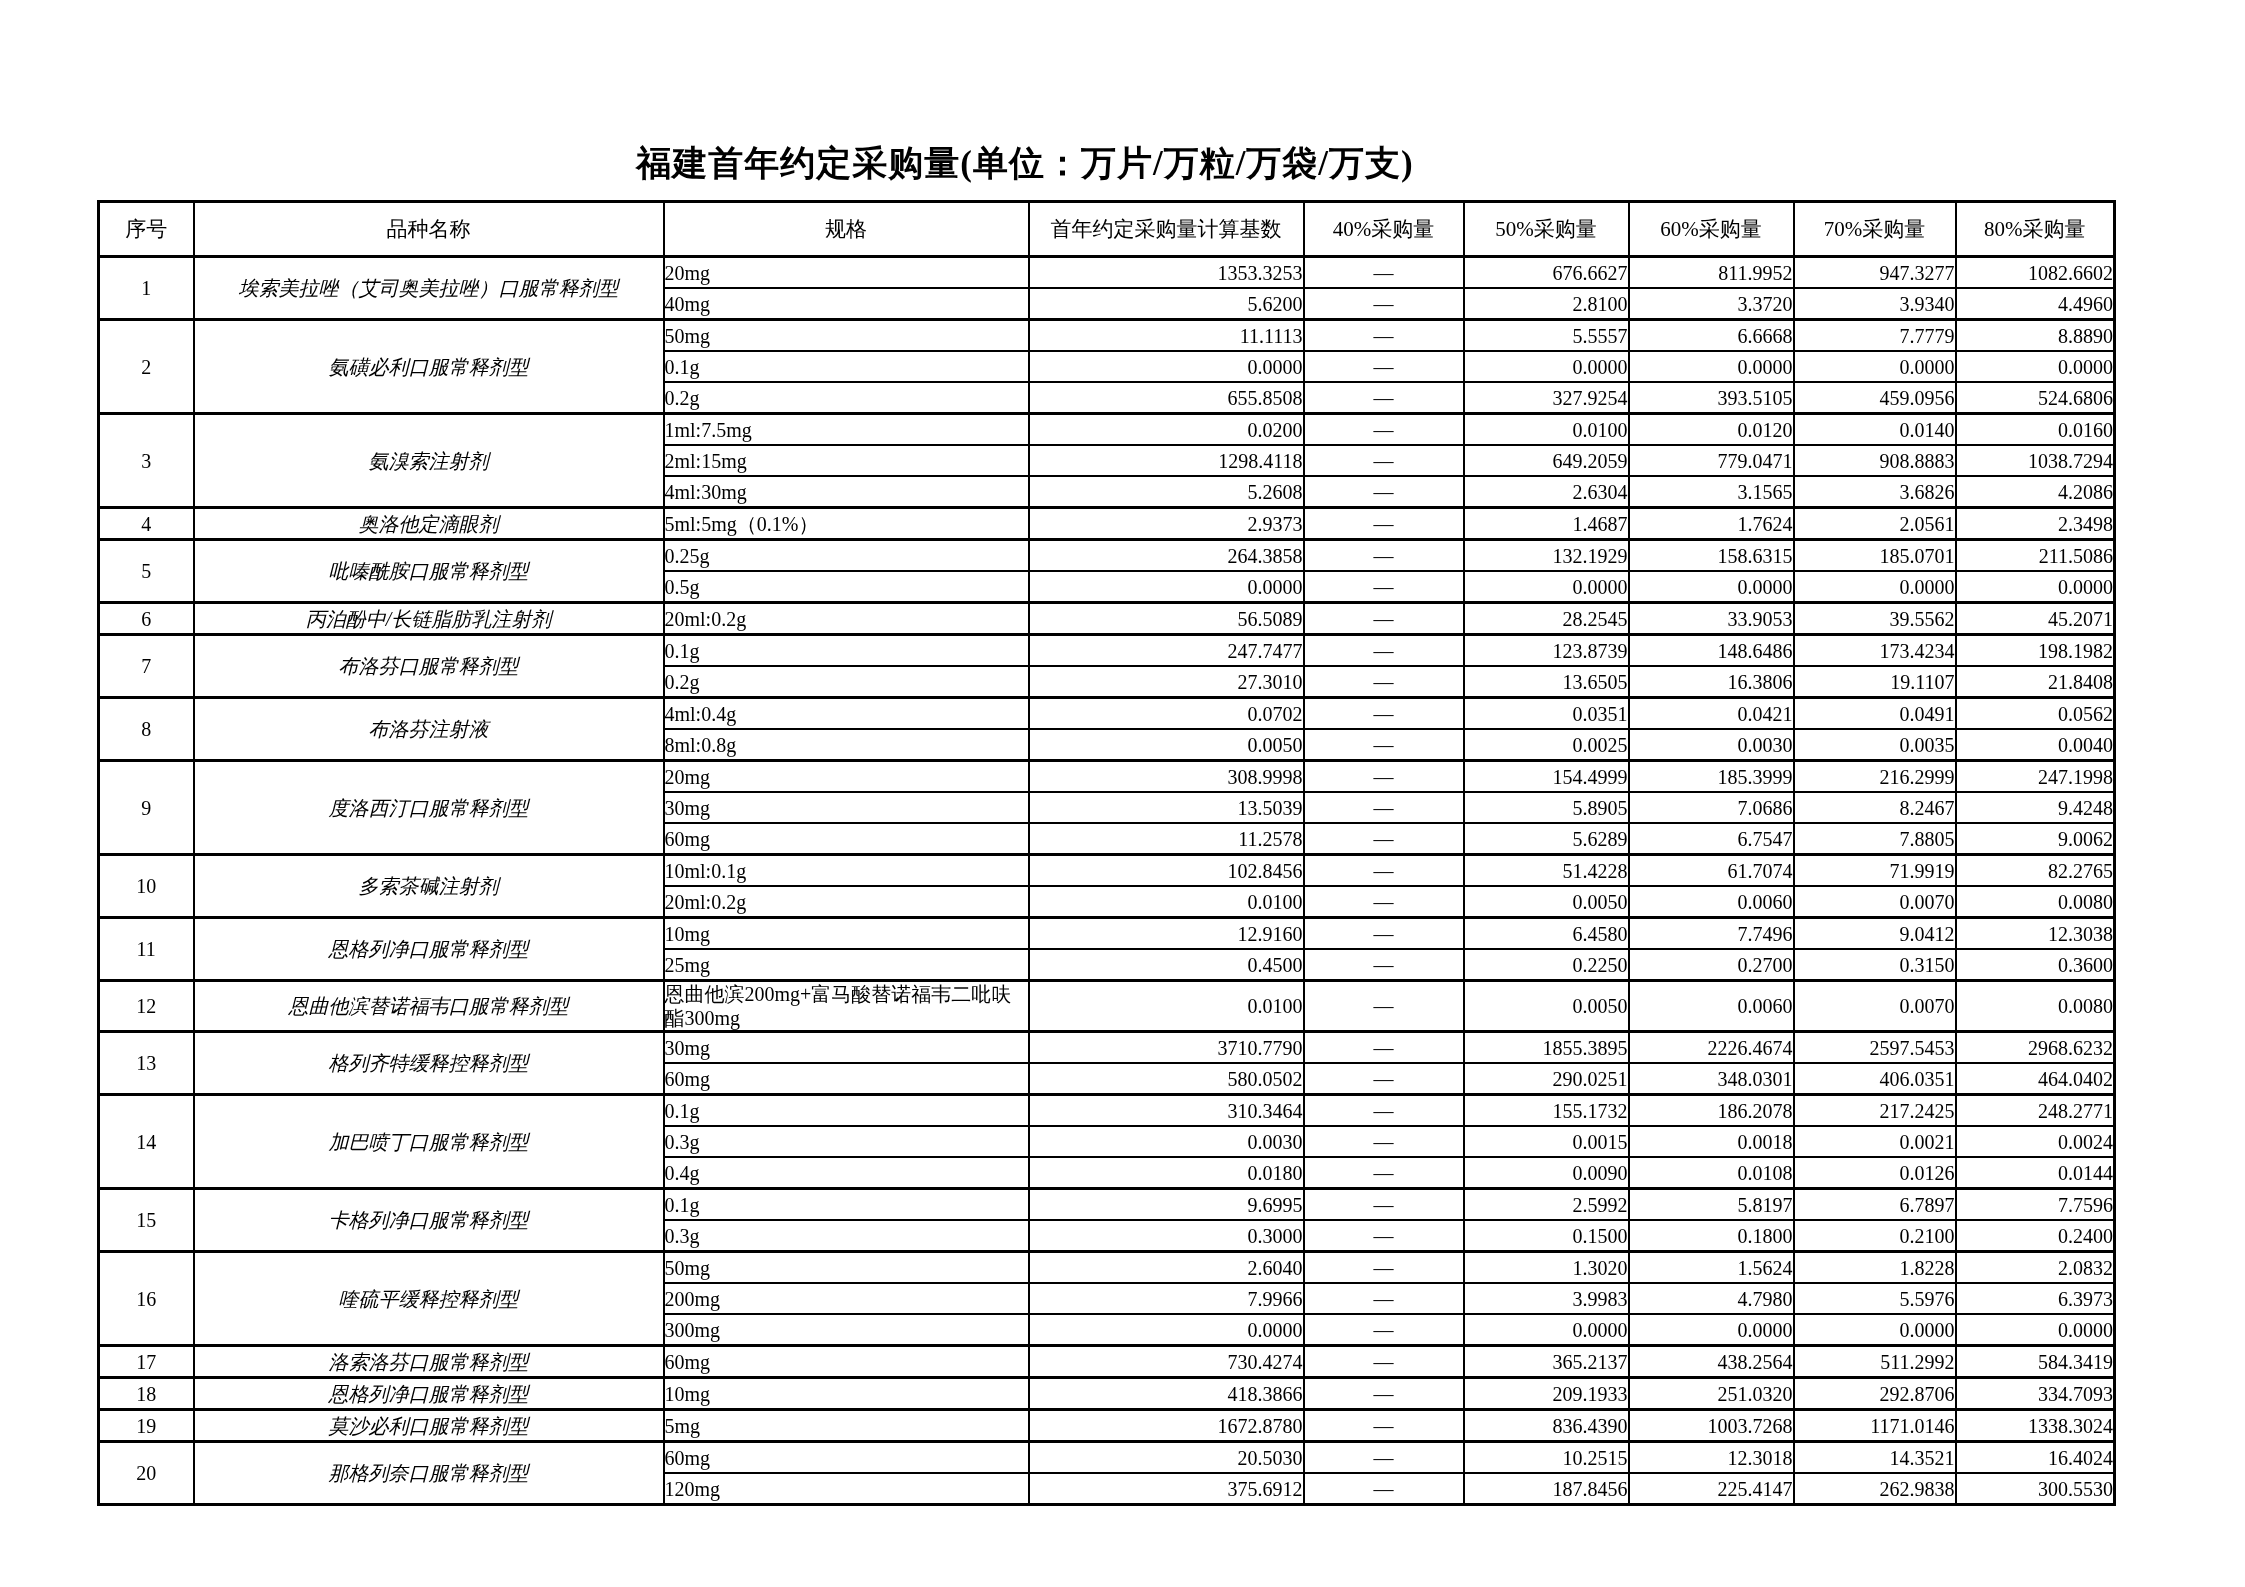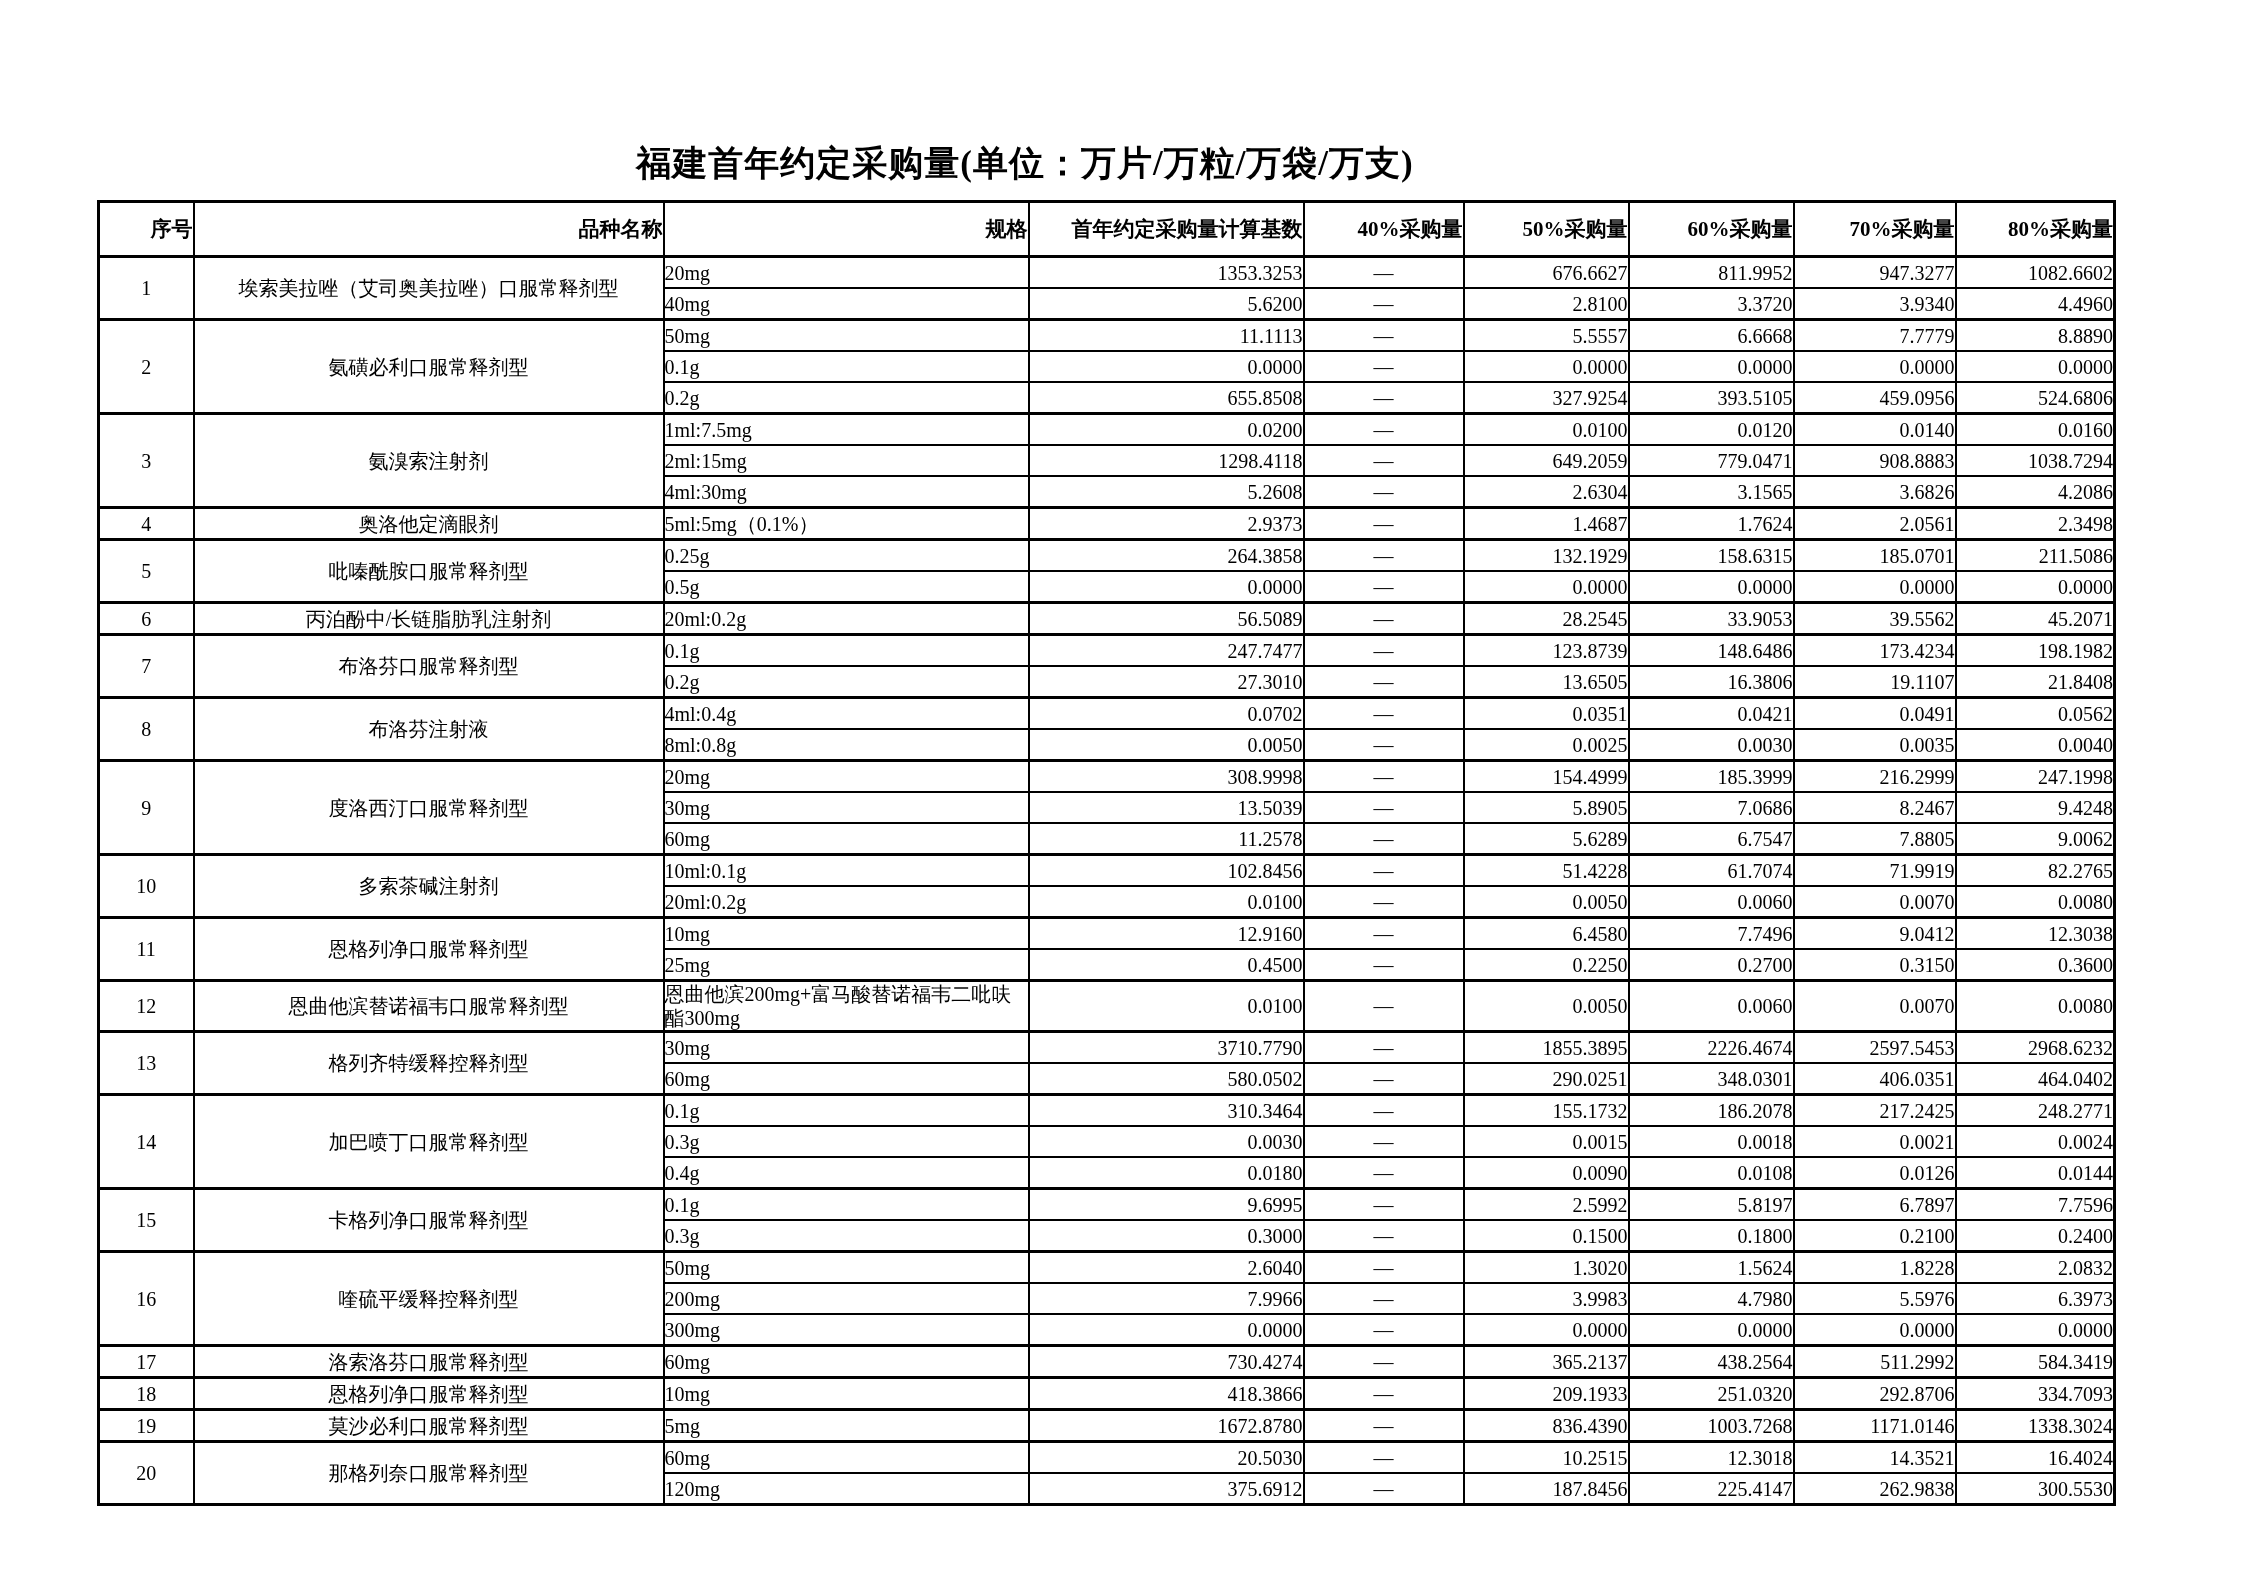--- a/index.html
+++ b/index.html
@@ -32,34 +32,34 @@
     border: 3px solid #000;
   }
   table.proc th, table.proc td {
     border: 2px solid #000;
     padding: 0;
     overflow: hidden;
   }
   table.proc th {
     height: 52px;
     font-size: 21px;
-    font-weight: bold;
-    text-align: right;
+    font-weight: normal;
+    text-align: center;
     vertical-align: middle;
   }
   table.proc td {
     height: 29px;
     font-size: 20px;
     line-height: 1.2;
     vertical-align: middle;
   }
   tr.group-start td { border-top: 3px solid #000; }
   td.c-center { text-align: center; }
   td.c-num { text-align: right; padding-right: 8px; }
-  td.name-cell { text-align: center; }
+  td.name-cell { text-align: center; font-style: italic; }
   td.spec-cell { padding-left: 6px; padding-right: 6px; }
 </style>
 </head>
 <body>
 
 <div class="page-title">福建首年约定采购量(单位：万片/万粒/万袋/万支)</div>
 
 <table class="proc">
   <colgroup>
     <col style="width:95px">

